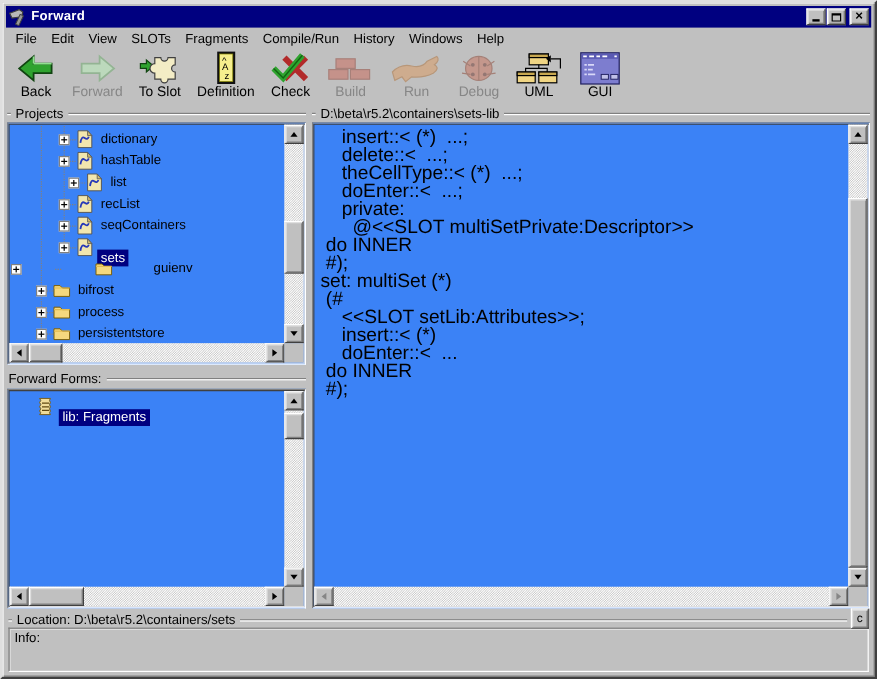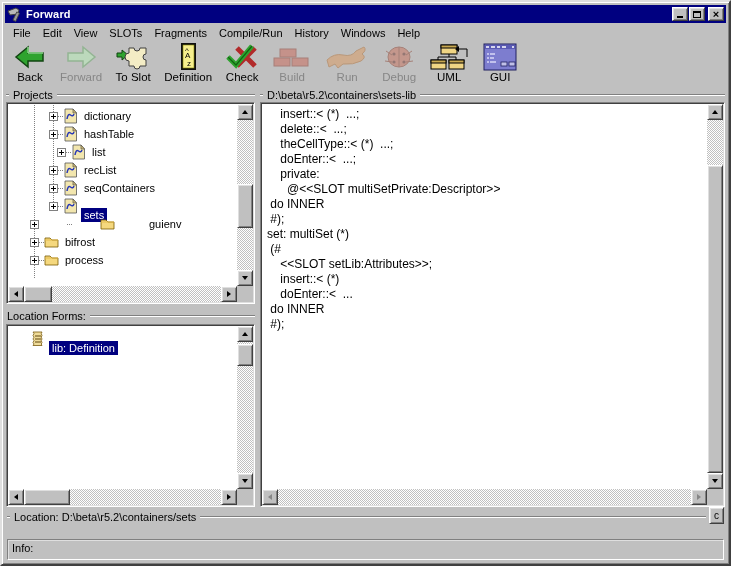--- a/index.html
+++ b/index.html
@@ -31,21 +31,21 @@
   .tool-btn.disabled .tlbl { color:#868686; }
   
   .content { flex:1 1 auto; display:flex; padding:1px 1px 0 1px; gap:5px; min-height:0; }
   .left-col { width:249px; flex:0 0 auto; display:flex; flex-direction:column; min-height:0; }
   .right-col { flex:1; display:flex; flex-direction:column; min-height:0; }
   .group-label { display:flex; align-items:center; height:13px; flex:0 0 auto; }
   .etch { height:2px; border-top:1px solid #808080; border-bottom:1px solid #ffffff; }
   .etch.grow { flex:1; margin-left:3px; }
   .etch.pre { width:3px; margin-right:3px; }
   .glabel { padding:0 1px; white-space:nowrap; }
-  .white-box { background:#ffffff; border:1px solid; border-color:#808080 #ffffff #ffffff #808080;
+  .white-box { background:#3b82f6; border:1px solid; border-color:#808080 #ffffff #ffffff #808080;
     box-shadow:inset 1px 1px 0 #404040, inset -1px -1px 0 #dfdfdf; position:relative; }
   .tree-box { height:202px; flex:0 0 auto; margin-top:1px; }
   .ff-label { margin-top:5px; }
   .frag-box { flex:1; margin-top:2px; min-height:0; }
   .editor-box { flex:1; margin-top:1px; min-height:0; }
   .box-clip { position:absolute; left:2px; top:2px; right:18px; bottom:18px; overflow:hidden; }
   
   .tree-content { position:relative; padding-top:2px; height:100%; }
   .vline { position:absolute; top:0; width:1px; border-left:1px dotted #808080; }
   .tree-row { height:18px; display:flex; align-items:center; position:relative; }
@@ -53,21 +53,21 @@
   .expand::before { content:""; position:absolute; left:1px; top:3px; width:5px; height:1px; background:#000; }
   .expand::after { content:""; position:absolute; left:3px; top:1px; width:1px; height:5px; background:#000; }
   .tstub { width:5px; border-top:1px dotted #808080; height:1px; flex:0 0 auto; }
   .trow-icon { width:15px; height:16px; margin-right:3px; flex:0 0 auto; }
   .tree-lbl { padding:1px 3px; white-space:nowrap; }
   .tree-lbl.selected { background:#000080; color:#fff;margin-top:17px; }
   
   .frag-row { height:18px; display:flex; align-items:center; margin-top:3px; }
   
   .editor-content { position:absolute; left:6px; top:4px; right:18px; bottom:18px; overflow:hidden; }
-  .code-line { white-space:pre; font-size:12px; line-height:15px; }
+  .code-line { white-space:pre; font-size:16px; line-height:15px; }
   .code-sel { background:#000; color:#fff; padding:1px 2px; }
   
   .checker { background-color:#fff;
     background-image:linear-gradient(45deg,#c0c0c0 25%,transparent 25%,transparent 75%,#c0c0c0 75%),
                      linear-gradient(45deg,#c0c0c0 25%,transparent 25%,transparent 75%,#c0c0c0 75%);
     background-size:2px 2px; background-position:0 0,1px 1px; }
   .vscroll { position:absolute; top:1px; right:1px; bottom:1px; width:16px; }
   .vscroll.above-h { bottom:17px; }
   .hscroll { position:absolute; left:1px; right:17px; bottom:1px; height:16px; }
   .sb-btn { position:absolute; background:#c0c0c0; border:1px solid; border-color:#fff #404040 #404040 #fff;
@@ -83,21 +83,21 @@
   .sb-corner { position:absolute; right:1px; bottom:1px; width:16px; height:16px; background:#c0c0c0; }
   .tri { width:0; height:0; }
   .tri-up   { border-left:3px solid transparent; border-right:3px solid transparent; border-bottom:4px solid #000; }
   .tri-down { border-left:3px solid transparent; border-right:3px solid transparent; border-top:4px solid #000; }
   .tri-left { border-top:3px solid transparent; border-bottom:3px solid transparent; border-right:4px solid #000; }
   .tri-right{ border-top:3px solid transparent; border-bottom:3px solid transparent; border-left:4px solid #000; }
   .dim .tri-left { border-right-color:#868686; } .dim .tri-right { border-left-color:#868686; }
   
   .status { flex:0 0 54px; display:flex; flex-direction:column; padding:3px 2px 1px 2px; position:relative; }
   .loc-row { display:flex; align-items:center; height:13px; position:relative; padding-right:18px; }
-  .info-frame { flex:1; margin-top:16px; border:1px solid; border-color:#808080 #ffffff #ffffff #808080;
+  .info-frame { flex:1; margin-top:0; border:1px solid; border-color:#808080 #ffffff #ffffff #808080;
     box-shadow:inset 1px 1px 0 #dfdfdf; padding:2px 4px; }
   .c-btn { position:absolute; right:0; top:-3px; width:15px; height:17px; background:#c0c0c0;
     border:1px solid; border-color:#fff #404040 #404040 #fff; box-shadow:inset 1px 1px 0 #dfdfdf, inset -1px -1px 0 #808080;
     display:flex; align-items:center; justify-content:center; font-size:10px; }
 </style>
 </head>
 <body>
 
 <div class="window">
 
@@ -307,21 +307,21 @@
               <div class="tree-row" style="padding-left: 40px;">
                 <span class="expand"></span>
                 <span class="tstub"></span>
                 <span class="trow-icon"><svg width="15" height="16" viewBox="0 0 14 16">
                     <path d="M1.5 1 h8 l3.5 4 v10 h-11.5 Z" fill="#f2e6ae" stroke="#555" stroke-width="0.8"></path>
                     <path d="M9.5 1 l3.5 4 h-3.5 Z" fill="#d8c070" stroke="#555" stroke-width="0.7"></path>
                     <path d="M3.5 11 q1 -6 3.5 -4 q2.5 2 3.5 -1" stroke="#2838b8" stroke-width="1.5" fill="none"></path>
                   </svg></span>
                 <span class="tree-lbl selected">sets</span>
               </div>
-              <div class="tree-row" style="padding-left: 21px; gap: 28px;">
+              <div class="tree-row" style=" gap: 28px;">
                 <span class="expand"></span>
                 <span class="tstub"></span>
                 <span class="trow-icon"><svg width="15" height="16" viewBox="0 0 15 14">
                     <path d="M1 3 h5 l2 2 h6 v7 H1 Z" fill="#f5d87e" stroke="#7a5c00" stroke-width="0.8"></path>
                     <path d="M1 5 h13" stroke="#e3bb4e" stroke-width="1"></path>
                   </svg></span>
                 <span class="tree-lbl">guienv</span>
               </div>
               <div class="tree-row" style="padding-left: 21px;">
                 <span class="expand"></span>
@@ -333,20 +333,29 @@
                 <span class="tree-lbl">bifrost</span>
               </div>
               <div class="tree-row" style="padding-left: 21px;">
                 <span class="expand"></span>
                 <span class="tstub"></span>
                 <span class="trow-icon"><svg width="15" height="16" viewBox="0 0 15 14">
                     <path d="M1 3 h5 l2 2 h6 v7 H1 Z" fill="#f5d87e" stroke="#7a5c00" stroke-width="0.8"></path>
                     <path d="M1 5 h13" stroke="#e3bb4e" stroke-width="1"></path>
                   </svg></span>
                 <span class="tree-lbl">process</span>
+              </div>
+              <div class="tree-row" style="padding-left: 21px;">
+                <span class="expand"></span>
+                <span class="tstub"></span>
+                <span class="trow-icon"><svg width="15" height="16" viewBox="0 0 15 14">
+                    <path d="M1 3 h5 l2 2 h6 v7 H1 Z" fill="#f5d87e" stroke="#7a5c00" stroke-width="0.8"></path>
+                    <path d="M1 5 h13" stroke="#e3bb4e" stroke-width="1"></path>
+                  </svg></span>
+                <span class="tree-lbl">persistentstore</span>
               </div>
             </div>
         </div>
       <div class="vscroll checker above-h">
             <div class="sb-btn sb-up">
               <span class="tri tri-up"></span>
             </div>
             <div class="sb-btn sb-down">
               <span class="tri tri-down"></span>
             </div>
@@ -357,32 +366,32 @@
               <span class="tri tri-left"></span>
             </div>
             <div class="sb-btn sb-right">
               <span class="tri tri-right"></span>
             </div>
             <div class="sb-thumb h" style="left: 16px; width: 28px;"></div>
           </div>
           <div class="sb-corner"></div>
         </div>
       <div class="group-label ff-label">
-        <span class="glabel">Location Forms:</span>
+        <span class="glabel">Forward Forms:</span>
         <span class="etch grow"></span>
       </div>
       <div class="white-box frag-box">
         <div class="box-clip">
           <div>
               <div class="frag-row" style="padding-left: 22px;">
                 <span class="trow-icon"><svg width="14" height="16" viewBox="0 0 14 16">
                     <path d="M2 1 q2 1.5 0 3.5 q2 1.5 0 3.5 q2 1.5 0 3.5 q2 1.5 0 3 h9 q-1.5 -1.5 0 -3 q-1.5 -2 0 -3.5 q-1.5 -2 0 -3.5 q-1.5 -2 0 -3.5 Z" fill="#f0dc9a" stroke="#7a5c10" stroke-width="0.8"></path>
                     <path d="M4 5 h6 M4 8 h6 M4 11 h6" stroke="#604810" stroke-width="1"></path>
                   </svg></span>
-                <span class="tree-lbl selected">lib: Definition</span>
+                <span class="tree-lbl selected">lib: Fragments</span>
               </div>
             </div>
         </div>
       <div class="vscroll checker above-h">
             <div class="sb-btn sb-up">
               <span class="tri tri-up"></span>
             </div>
             <div class="sb-btn sb-down">
               <span class="tri tri-down"></span>
             </div>

